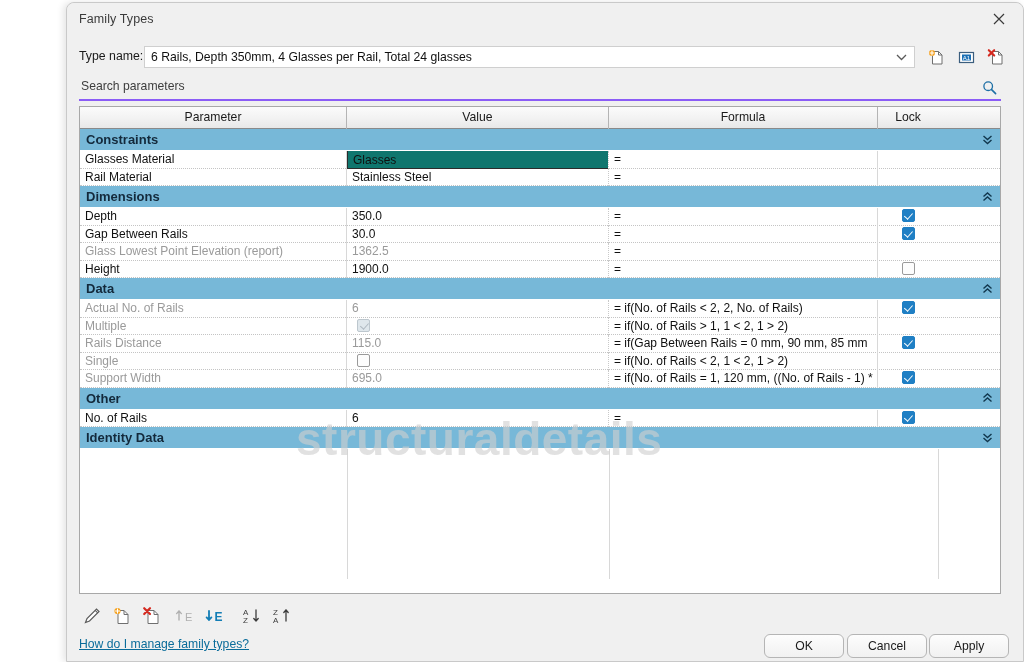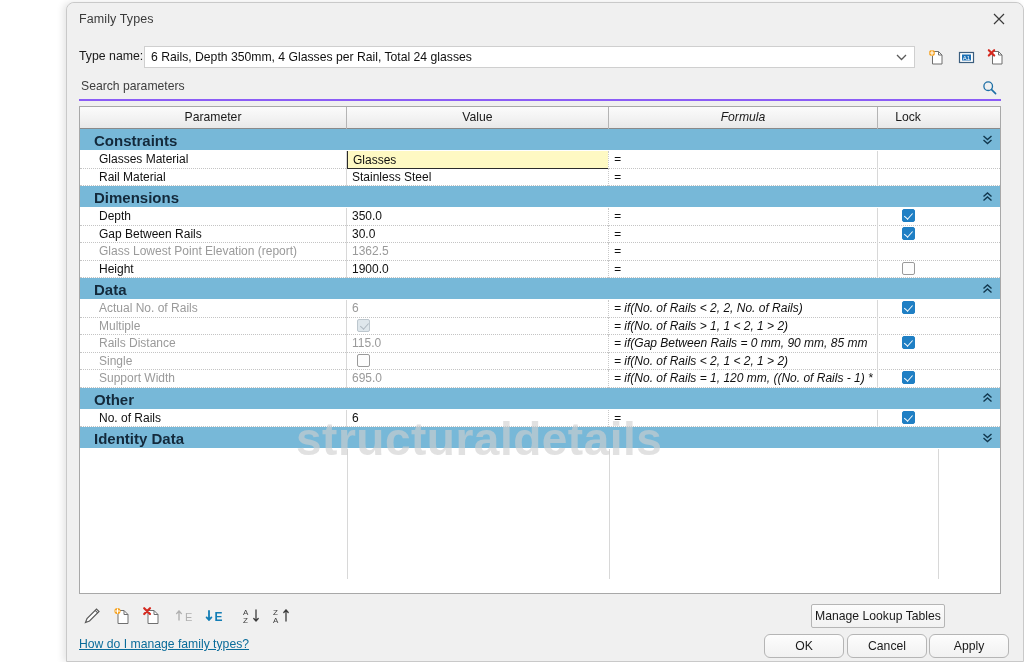--- a/index.html
+++ b/index.html
@@ -125,21 +125,21 @@
     background: #ffffff;
     border: 1px solid #a8a8a8;
     box-sizing: border-box;
     overflow: hidden;
   }
 
   .grid-row { display: flex; width: 100%; box-sizing: border-box; }
 
   .col-param { width: 267px; flex: none; box-sizing: border-box; }
   .col-value { width: 262px; flex: none; box-sizing: border-box; }
-  .col-formula { width: 269px; flex: none; box-sizing: border-box; font-style: italic; }
+  .col-formula { width: 269px; flex: none; box-sizing: border-box; }
   .col-lock { width: 60px; flex: none; box-sizing: border-box; }
 
   
   .hdr {
     height: 22px;
     background: linear-gradient(to bottom,#fbfbfb 0%, #f2f2f2 55%, #e8e8e8 100%);
     border-bottom: 1px solid #8a8a8a;
   }
   .hdr > div {
     height: 22px;
@@ -154,24 +154,23 @@
   
   .group {
     height: 21px;
     background: #77b8d8;
     border-bottom: 1px solid #ffffff;
     position: relative;
   }
   .group .gname {
     position: absolute;
     left: 6px; top: 3px;
-    font-size: 15px;
+    font-size: 13px;
     font-weight: bold;
     color: #13293b;
-    margin-left: 8px;
   }
   .group .gchev {
     position: absolute;
     right: 6px; top: 2px;
     width: 14px; height: 16px;
     display: flex; align-items: center; justify-content: center;
   }
 
   
   .drow {
@@ -181,33 +180,33 @@
   }
   .drow > div {
     height: 17.5px;
     line-height: 17px;
     font-size: 12px;
     color: #101010;
     box-sizing: border-box;
     position: relative;
     overflow: hidden;
   }
-  .drow .col-param { padding-left: 19px; border-right: 1px solid #d8d8d8; }
+  .drow .col-param { padding-left: 5px; border-right: 1px solid #d8d8d8; }
   .drow .col-value { padding-left: 5px; border-right: 1px dotted #c9c9c9; }
   .drow .col-formula { padding-left: 5px; border-right: 1px solid #d8d8d8; }
   .drow .col-lock { text-align: center; }
   .drow .dim { color: #9a9a9a; }
 
   .cellsel {
     position: absolute;
     left: 0; top: -1px;
     width: 262px; height: 19px;
     border: 1.5px solid #2b2b2b;
     box-sizing: border-box;
-    background: #fef9c3;
+    background: #0f766e;
     z-index: 3;
   }
   .cellsel span {
     position: absolute; left: 5px; top: 1px;
     font-size: 12px; color: #101010;
   }
 
   .chk {
     display: inline-block;
     width: 13px; height: 13px;
@@ -573,21 +572,20 @@
       </div>
       <div class="tb-icon" style="left:190px">
         <svg width="20" height="20" viewBox="0 0 20 20">
           <text x="1" y="9" font-size="8" fill="#3c3c3c" font-family="Liberation Sans, sans-serif">Z</text>
           <text x="1" y="17" font-size="8" fill="#3c3c3c" font-family="Liberation Sans, sans-serif">A</text>
           <path d="M14 15 V4 M14 4 L11.8 6.5 M14 4 L16.2 6.5" stroke="#3c3c3c" stroke-width="1.3" fill="none" stroke-linecap="round"></path>
         </svg>
       </div>
     </div>
 
-    <div class="lookup-btn">Manage Lookup Tables</div>
 
     <div class="help-link">How do I manage family types?</div>
 
     <div class="dlg-btn ok">OK</div>
     <div class="dlg-btn cancel">Cancel</div>
     <div class="dlg-btn apply">Apply</div>
 
   </div>
 </div>
 

